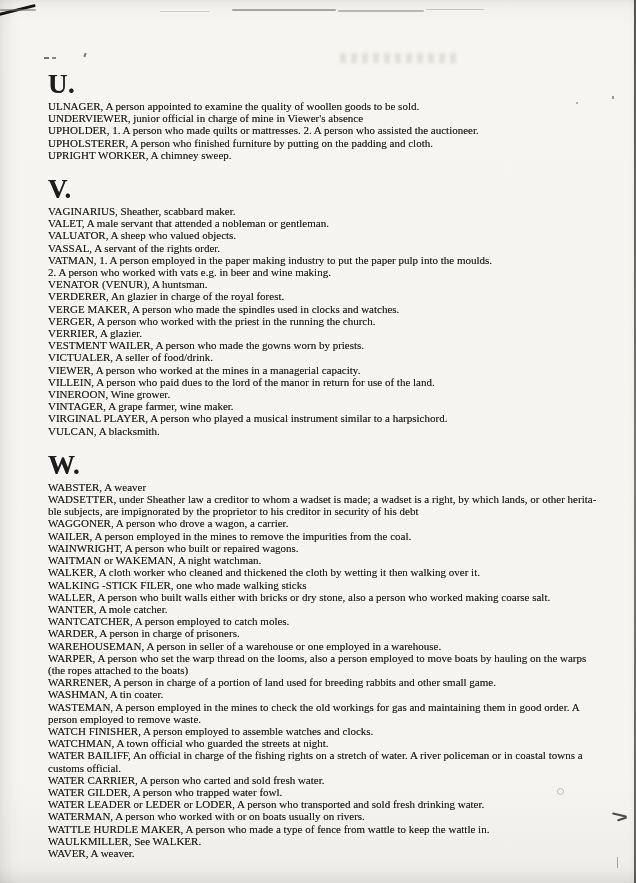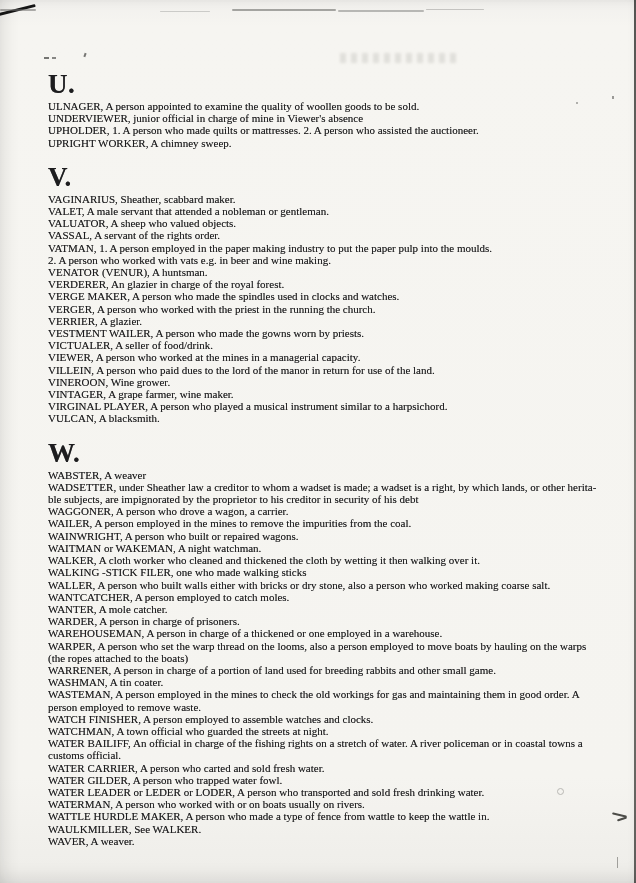--- a/index.html
+++ b/index.html
@@ -104,20 +104,23 @@
       <div class="entry">
         <div class="line">ULNAGER, A person appointed to examine the quality of woollen goods to be sold.</div>
       </div>
       <div class="entry">
         <div class="line">UNDERVIEWER, junior official in charge of mine in Viewer's absence</div>
       </div>
       <div class="entry">
         <div class="line">UPHOLDER, 1. A person who made quilts or mattresses. 2. A person who assisted the auctioneer.</div>
       </div>
       <div class="entry">
+        <div class="line">UPHOLSTERER, A person who finished furniture by putting on the padding and cloth.</div>
+      </div>
+      <div class="entry">
         <div class="line">UPRIGHT WORKER, A chimney sweep.</div>
       </div>
     </section>
     <section>
       <h2 class="letter">V.</h2>
       <div class="entry">
         <div class="line">VAGINARIUS, Sheather, scabbard maker.</div>
       </div>
       <div class="entry">
         <div class="line">VALET, A male servant that attended a nobleman or gentleman.</div>
@@ -196,30 +199,30 @@
       <div class="entry">
         <div class="line">WALKER, A cloth worker who cleaned and thickened the cloth by wetting it then walking over it.</div>
       </div>
       <div class="entry">
         <div class="line">WALKING -STICK FILER, one who made walking sticks</div>
       </div>
       <div class="entry">
         <div class="line">WALLER, A person who built walls either with bricks or dry stone, also a person who worked making coarse salt.</div>
       </div>
       <div class="entry">
+        <div class="line">WANTER, A mole catcher.</div>
+      </div>
+      <div class="entry">
         <div class="line">WANTCATCHER, A person employed to catch moles.</div>
       </div>
       <div class="entry">
-        <div class="line">WANTER, A mole catcher.</div>
-      </div>
-      <div class="entry">
         <div class="line">WARDER, A person in charge of prisoners.</div>
       </div>
       <div class="entry">
-        <div class="line">WAREHOUSEMAN, A person in charge of a thickened or one employed in a warehouse.</div>
+        <div class="line">WAREHOUSEMAN, A person in seller of a warehouse or one employed in a warehouse.</div>
       </div>
       <div class="entry">
         <div class="line">WARPER, A person who set the warp thread on the looms, also a person employed to move boats by hauling on the warps</div>
         <div class="line">(the ropes attached to the boats)</div>
       </div>
       <div class="entry">
         <div class="line">WARRENER, A person in charge of a portion of land used for breeding rabbits and other small game.</div>
       </div>
       <div class="entry">
         <div class="line">WASHMAN, A tin coater.</div>

